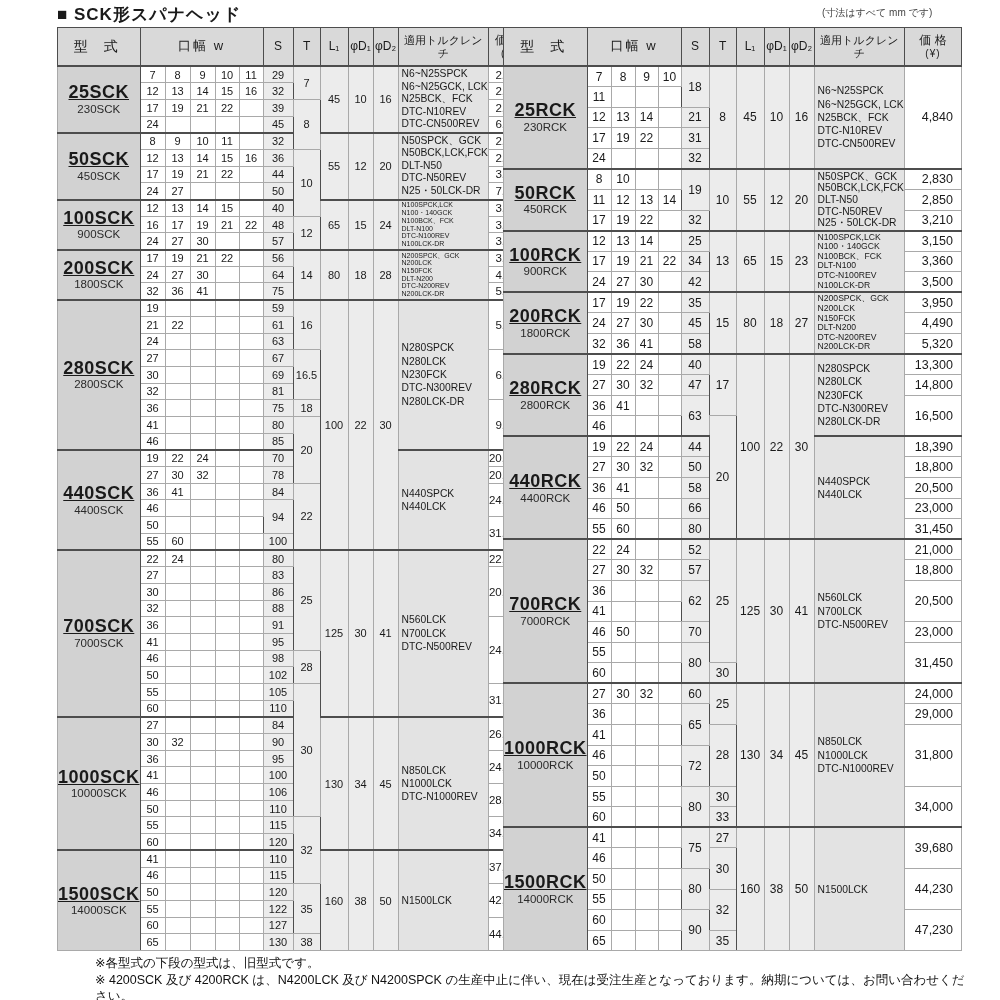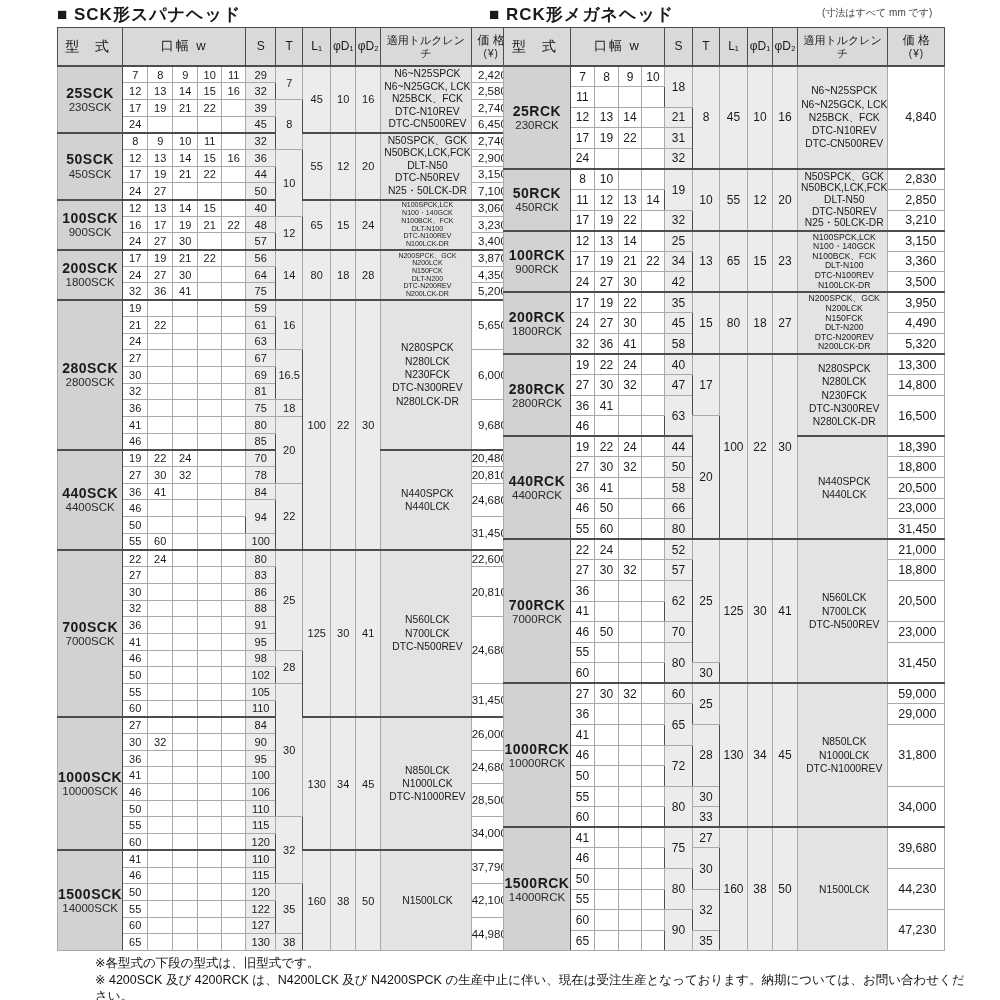--- a/index.html
+++ b/index.html
@@ -18,37 +18,36 @@
   th.h-wrench{font-size:11px;margin-left:15px;}
   th.h-price{font-size:12px;}
   th.h-price .sub{font-size:10px;letter-spacing:1px;}
   td{padding:0;overflow:hidden;border:1px solid #a9a9a9;text-align:center;vertical-align:middle;font-size:11px;}
   #rck-table td{font-size:12px;}
   #sck-table tr{height:16.7px;}
   #rck-table tr{height:20.58px;}
   td.vd{border-left:1px solid #4d4d4d;}
   tr.gs td{border-top:2px solid #4d4d4d;}
   td.c-model{background:#d2d2d2;border-right:1px solid #4d4d4d;}
-  .model-new{font-weight:bold;font-size:14px;line-height:1.15;letter-spacing:0.5px;}
+  .model-new{font-weight:bold;font-size:18px;line-height:1.15;letter-spacing:0.5px;text-decoration:underline;}
   .model-old{font-size:11.5px;line-height:1.15;color:#2a2a2a;}
   td.c-w{background:#ffffff;}
   td.c-s{background:#ececec;}
   td.c-t,td.c-dim{background:#ececec;}
   td.c-wrench{background:#e3e3e3;text-align:left;}
-  td.c-wrench .wr{padding-left:3px;white-space:nowrap;text-align:center;}
+  td.c-wrench .wr{padding-left:3px;white-space:nowrap;}
   td.c-price{background:#ffffff;text-align:right;padding-right:4px;font-size:11.5px;}
   #rck-table td.c-price{font-size:12.5px;padding-right:8px;}
   .footnotes{position:absolute;left:95px;top:955px;width:880px;font-size:12.5px;line-height:1.32;color:#111;}
 </style>
 </head>
 <body>
 
 <div class="page">
   <div class="sec-title" id="title-left">■ SCK形スパナヘッド</div>
-  <div class="sec-title" id="title-right">■ RCK形メガネヘッド</div>
   <div class="unit-note">(寸法はすべて mm です)</div>
 
   <table id="sck-table">
       <colgroup>
         <col style="width: 65px;">
         <col style="width: 25px;">
         <col style="width: 25px;">
         <col style="width: 25px;">
         <col style="width: 24px;">
         <col style="width: 24px;">
@@ -1070,21 +1069,21 @@
           <td class="c-dim vd" rowspan="7">130</td>
           <td class="c-dim vd" rowspan="7">34</td>
           <td class="c-dim vd" rowspan="7">45</td>
           <td class="c-wrench vd" rowspan="7">
             <div class="wr" style="font-size: 10.3px; line-height: 13.3px;">
               <div>N850LCK</div>
               <div>N1000LCK</div>
               <div>DTC-N1000REV</div>
             </div>
           </td>
-          <td class="c-price vd" rowspan="1">59,000</td>
+          <td class="c-price vd" rowspan="1">24,000</td>
         </tr>
         <tr>
           <td class="c-w vd">36</td>
           <td class="c-w"></td>
           <td class="c-w"></td>
           <td class="c-w"></td>
           <td class="c-s vd" rowspan="2">65</td>
           <td class="c-price vd" rowspan="1">29,000</td>
         </tr>
         <tr>

